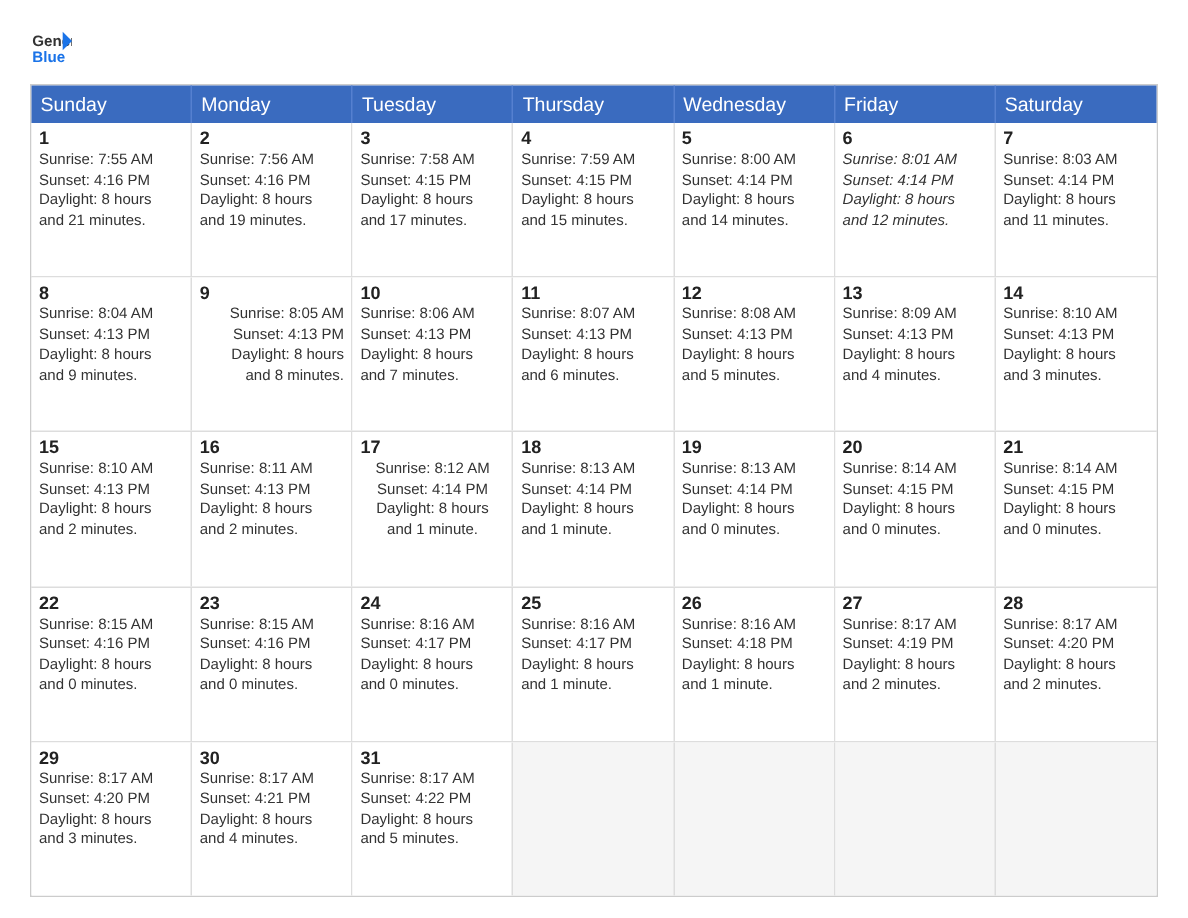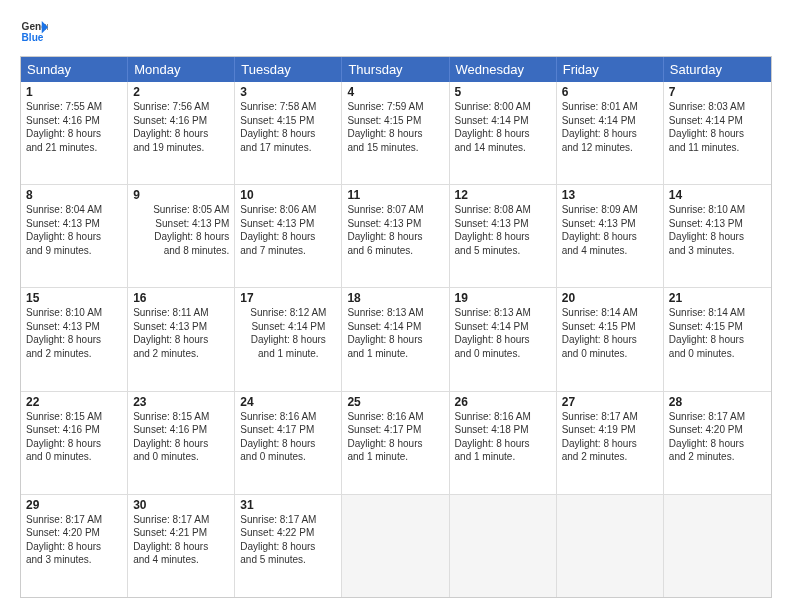--- a/index.html
+++ b/index.html
@@ -161,21 +161,21 @@
           </div>
           <div class="cal-cell">
             <span class="day-num">5</span>
             <div class="info" style="white-space: pre-line;">Sunrise: 8:00 AM
 Sunset: 4:14 PM
 Daylight: 8 hours
 and 14 minutes.</div>
           </div>
           <div class="cal-cell">
             <span class="day-num">6</span>
-            <div class="info" style="white-space: pre-line;">Sunrise: 8:01 AM
+            <div class="info" style="white-space: pre-line; font-style: italic;">Sunrise: 8:01 AM
 Sunset: 4:14 PM
 Daylight: 8 hours
 and 12 minutes.</div>
           </div>
           <div class="cal-cell">
             <span class="day-num">7</span>
             <div class="info" style="white-space: pre-line;">Sunrise: 8:03 AM
 Sunset: 4:14 PM
 Daylight: 8 hours
 and 11 minutes.</div>

